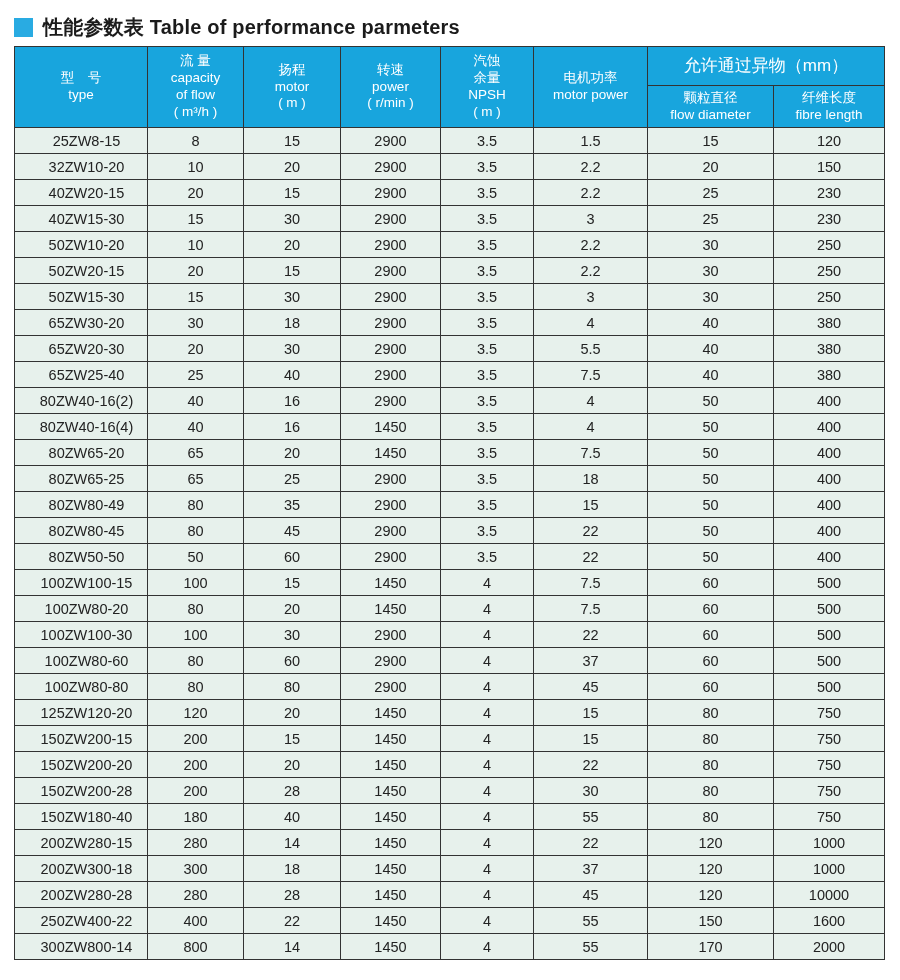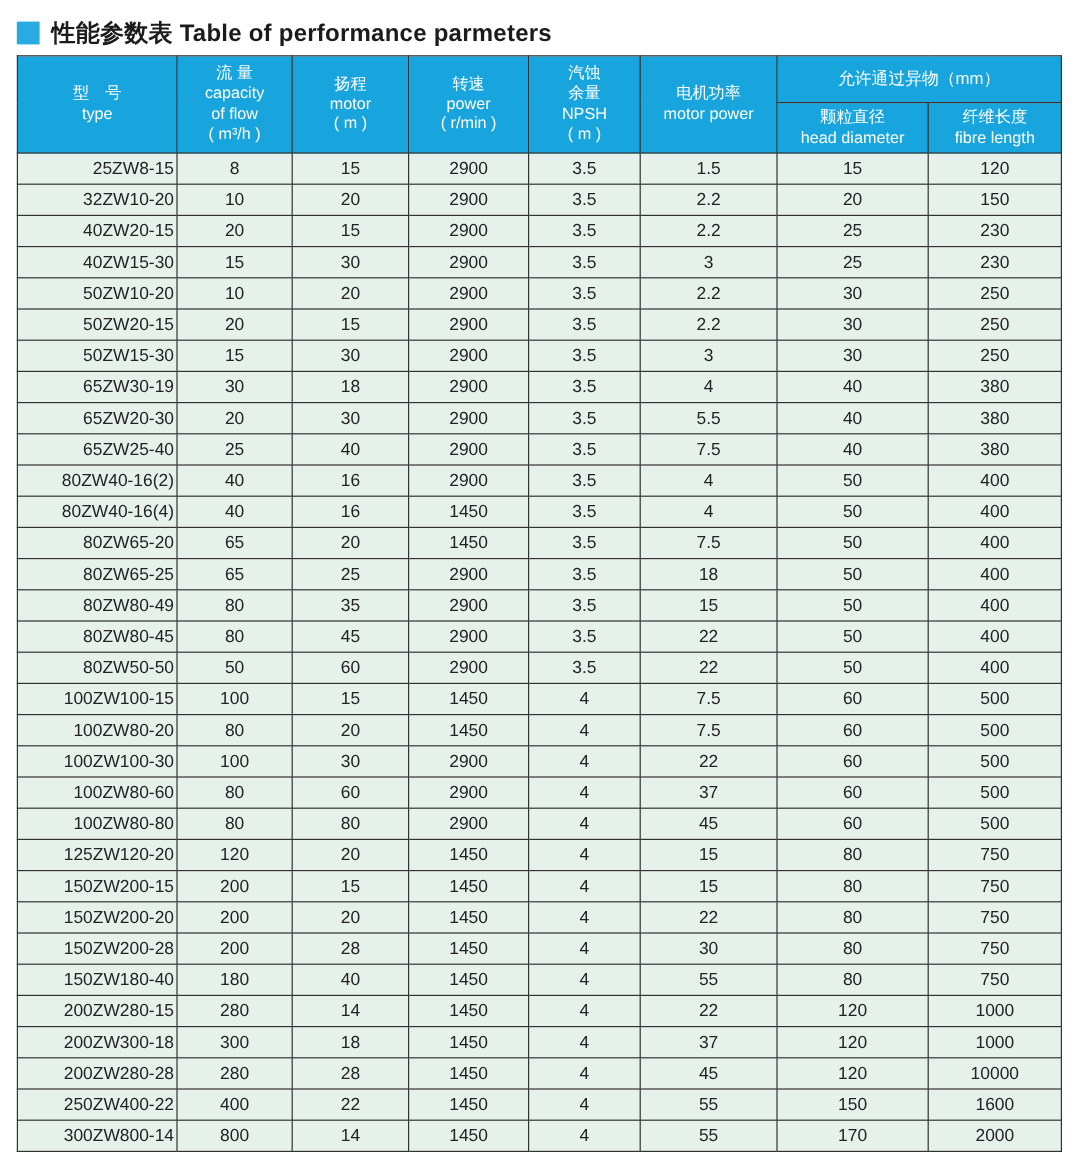--- a/index.html
+++ b/index.html
@@ -58,37 +58,37 @@
     font-size: 13.5px;
     font-weight: 400;
     text-align: center;
     vertical-align: middle;
     white-space: pre-line;
     line-height: 1.25;
     padding: 3px 2px;
   }
   table.perf thead tr.group-row th.group {
     height: 39px;
-    font-size: 14px;
+    font-size: 17px;
   }
   table.perf thead tr.sub-row th {
     height: 42px;
   }
   table.perf tbody td {
     background: var(--row-bg);
     color: var(--text);
     font-size: 14.5px;
     height: 26px;
     text-align: center;
     vertical-align: middle;
     padding: 0 2px;
     white-space: nowrap;
   }
   table.perf tbody td.model {
-    text-align: right;
+    text-align: center;
     padding-left: 13px;
   }
 </style>
 </head>
 <body>
 
 <div class="page">
 
   <div class="title-bar">
     <span class="title-square"></span>
@@ -123,21 +123,21 @@
         <th rowspan="2">汽蚀
 余量
 NPSH
 ( m )</th>
         <th rowspan="2">电机功率
 motor power</th>
         <th colspan="2" class="group">允许通过异物（mm）</th>
       </tr>
       <tr class="sub-row">
         <th>颗粒直径
-head diameter</th>
+flow diameter</th>
         <th>纤维长度
 fibre length</th>
       </tr>
     </thead>
     <tbody>
         <tr>
           <td class="model">25ZW8-15</td>
           <td>8</td>
           <td>15</td>
           <td>2900</td>
@@ -200,21 +200,21 @@
           <td class="model">50ZW15-30</td>
           <td>15</td>
           <td>30</td>
           <td>2900</td>
           <td>3.5</td>
           <td>3</td>
           <td>30</td>
           <td>250</td>
         </tr>
         <tr>
-          <td class="model">65ZW30-19</td>
+          <td class="model">65ZW30-20</td>
           <td>30</td>
           <td>18</td>
           <td>2900</td>
           <td>3.5</td>
           <td>4</td>
           <td>40</td>
           <td>380</td>
         </tr>
         <tr>
           <td class="model">65ZW20-30</td>

